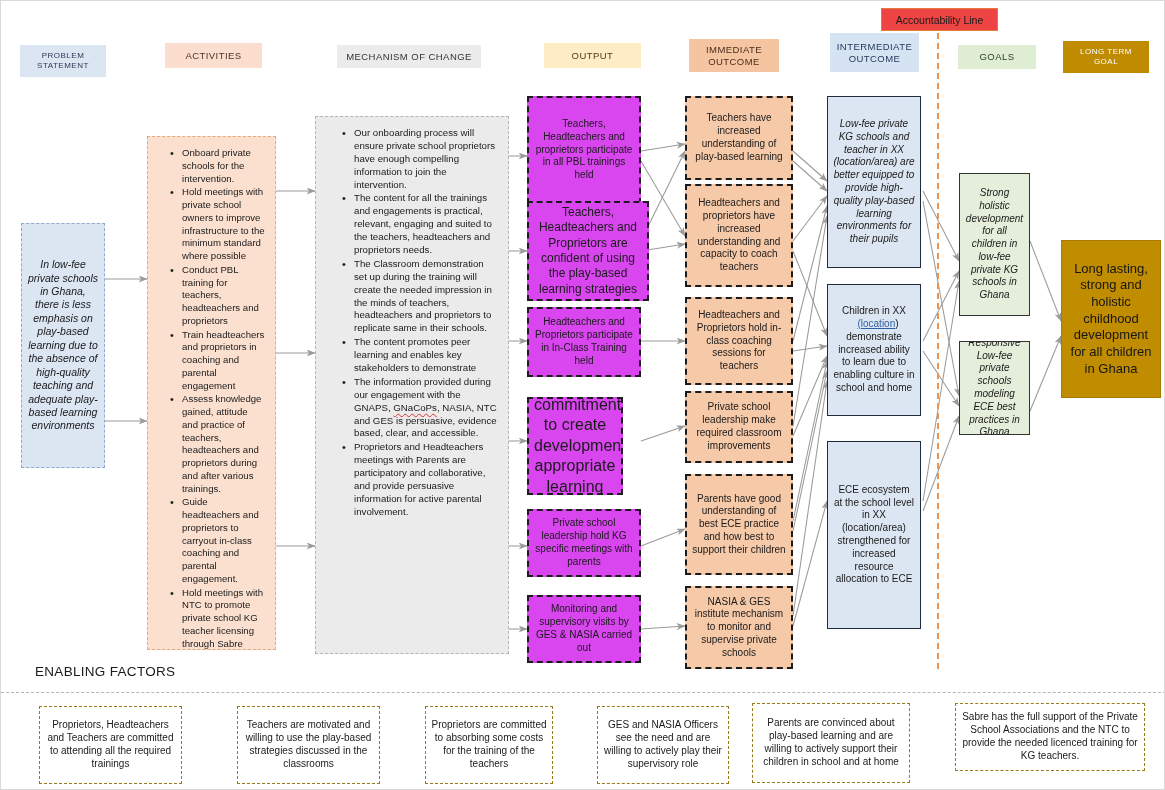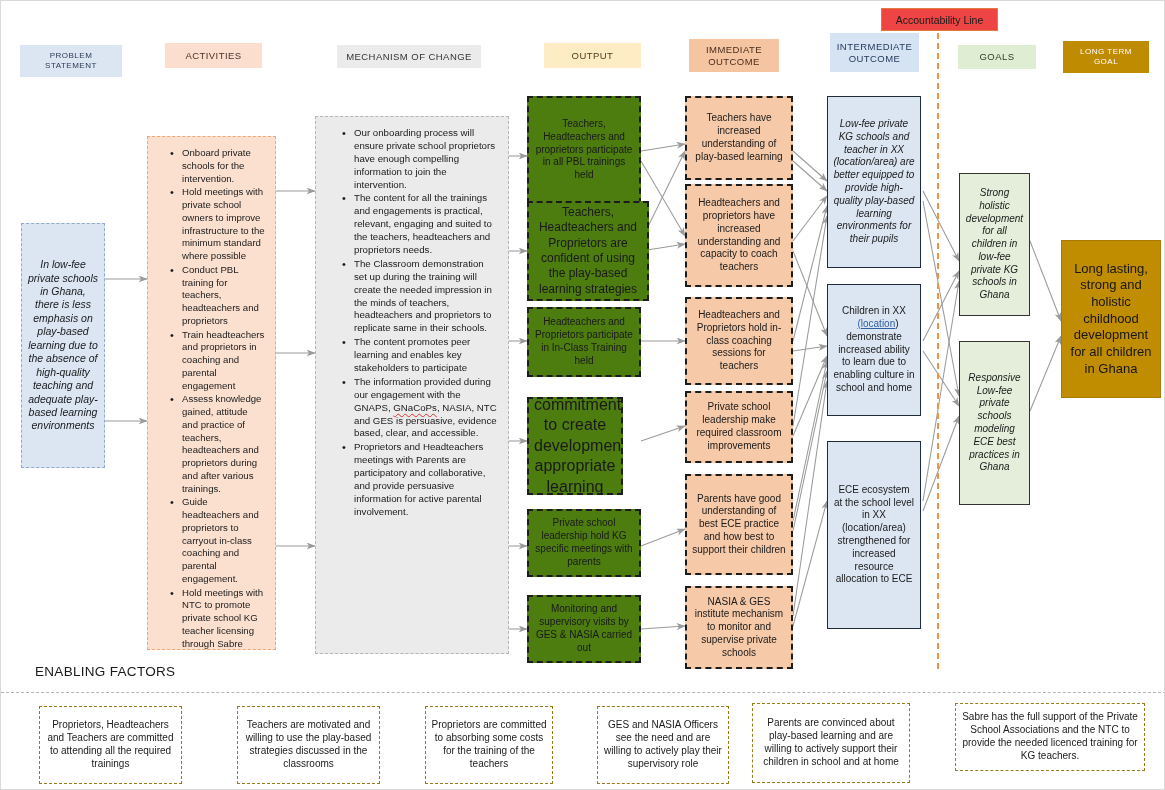--- a/index.html
+++ b/index.html
@@ -81,21 +81,21 @@
     font-size:11px;
     line-height:1.33;
   }
   
   .c-problem{background:#dce6f2;border:1px dashed #8faad0;color:#17181a;font-style:italic;}
   .c-problem-h{background:#dce6f2;color:#2b3a55;}
   .c-activity{background:#fbe0d0;border:1px dashed #e8a87a;}
   .c-activity-h{background:#fbdecd;color:#4a3328;}
   .c-mech{background:#ebebeb;border:1px dashed #b5b5b5;}
   .c-mech-h{background:#ebebeb;color:#333;}
-  .c-output{background:#4d7c0f;border:2px dashed #1c1c1c;}
+  .c-output{background:#d946ef;border:2px dashed #1c1c1c;}
   .c-output-h{background:#fdecc4;color:#4a3d1e;}
   .c-immediate{background:#f6c9a8;border:2px dashed #1c1c1c;}
   .c-immediate-h{background:#f5c4a1;color:#4a2e1c;}
   .c-intermediate{background:#dce6f2;border:1px solid #1f2b3a;}
   .c-intermediate-h{background:#d6e3f3;color:#1f3558;}
   .c-goal{background:#e4eedb;border:1px solid #333;}
   .c-goal-h{background:#dfeed3;color:#2c3f24;}
   .c-ltgoal{background:#c08c00;border:1px solid #a87a00;color:#161616;}
   .c-ltgoal-h{background:#bf8b00;color:#ffffff;}
   .c-enabling{background:#ffffff;border:1px dashed #9a7b1c;}
@@ -199,21 +199,21 @@
       <path d="M1029,240 L1060,320"></path>
       <path d="M1029,410 L1060,335"></path>
     </g>
   </svg>
 
   <div id="acct-box" style="left:880px;top:7px;width:117px;height:23px;">
     <span>Accountability Line</span>
   </div>
   <div id="acct-line" style="left:936px;top:32px;height:636px;"></div>
 
-  <div class="hdr c-problem-h small" style="left:19px;top:44px;width:102px;height:32px;">
+  <div class="hdr c-problem-h small" style="left:19px;top:44px;width:86px;height:32px;">
     <span>PROBLEM<br>STATEMENT</span>
   </div>
 
   <div class="hdr c-activity-h" style="left:164px;top:42px;width:97px;height:25px;">
     <span>ACTIVITIES</span>
   </div>
 
   <div class="hdr c-mech-h" style="left:336px;top:44px;width:144px;height:23px;">
     <span>MECHANISM OF CHANGE</span>
   </div>
@@ -253,21 +253,21 @@
       <li>Hold meetings with NTC to promote private school KG teacher licensing through Sabre training.</li>
 
     </ul>
   </div>
 
   <div class="listnode c-mech" style="left:314px;top:115px;width:194px;height:538px;font-size:9.7px;padding-left:10px;">
     <ul>
       <li>Our onboarding process will ensure private school proprietors have enough compelling information to join the intervention.</li>
       <li>The content for all the trainings and engagements is practical, relevant, engaging and suited to the teachers, headteachers and proprietors needs.</li>
       <li>The Classroom demonstration set up during the training will create the needed impression in the minds of teachers, headteachers and proprietors to replicate same in their schools.</li>
-      <li>The content promotes peer learning and enables key stakeholders to participate</li>
+      <li>The content promotes peer learning and enables key stakeholders to demonstrate</li>
       <li id="mech-item-5">The information provided during our engagement with the GNAPS, <span class="spell">GNaCoPs</span>, NASIA, NTC and GES is persuasive, evidence based, clear, and accessible.</li>
       <li>Proprietors and Headteachers meetings with Parents are participatory and collaborative, and provide persuasive information for active parental involvement.</li>
     </ul>
   </div>
 
   <div class="node c-output" style="left:526px;top:95px;width:114px;height:108px;font-size:10px;">
     <span class="txt">Teachers, Headteachers and proprietors participate in all PBL trainings held</span>
   </div>
   <div class="node c-output" style="left:526px;top:200px;width:122px;height:100px;font-size:12px;">
     <span class="txt">Teachers, Headteachers and Proprietors are confident of using the play-based learning strategies</span>
@@ -310,21 +310,21 @@
   <div class="node c-intermediate" style="left:826px;top:283px;width:94px;height:132px;font-size:10px;">
     <span class="txt" id="inter-item-2">Children in XX <span class="link">(location</span>) demonstrate increased ability to learn due to enabling culture in school and home</span>
   </div>
   <div class="node c-intermediate" style="left:826px;top:440px;width:94px;height:188px;font-size:10px;">
     <span class="txt">ECE ecosystem at the school level in XX (location/area) strengthened for increased resource allocation to ECE</span>
   </div>
 
   <div class="node c-goal ital" style="left:958px;top:172px;width:71px;height:143px;font-size:10px;">
     <span class="txt">Strong holistic development for all children in low-fee private KG schools in Ghana</span>
   </div>
-  <div class="node c-goal ital" style="left:958px;top:340px;width:71px;height:164px;font-size:10px;">
+  <div class="node c-goal ital" style="left:958px;top:340px;width:71px;height:94px;font-size:10px;">
     <span class="txt">Responsive Low-fee private schools modeling ECE best practices in Ghana</span>
   </div>
 
   <div class="node c-ltgoal" style="left:1060px;top:239px;width:100px;height:158px;font-size:13px;">
     <span class="txt">Long lasting, strong and holistic childhood development for all children in Ghana</span>
   </div>
 
   <div id="ef-title" style="left:34px;top:663px;">
     <span>ENABLING FACTORS</span>
   </div>

